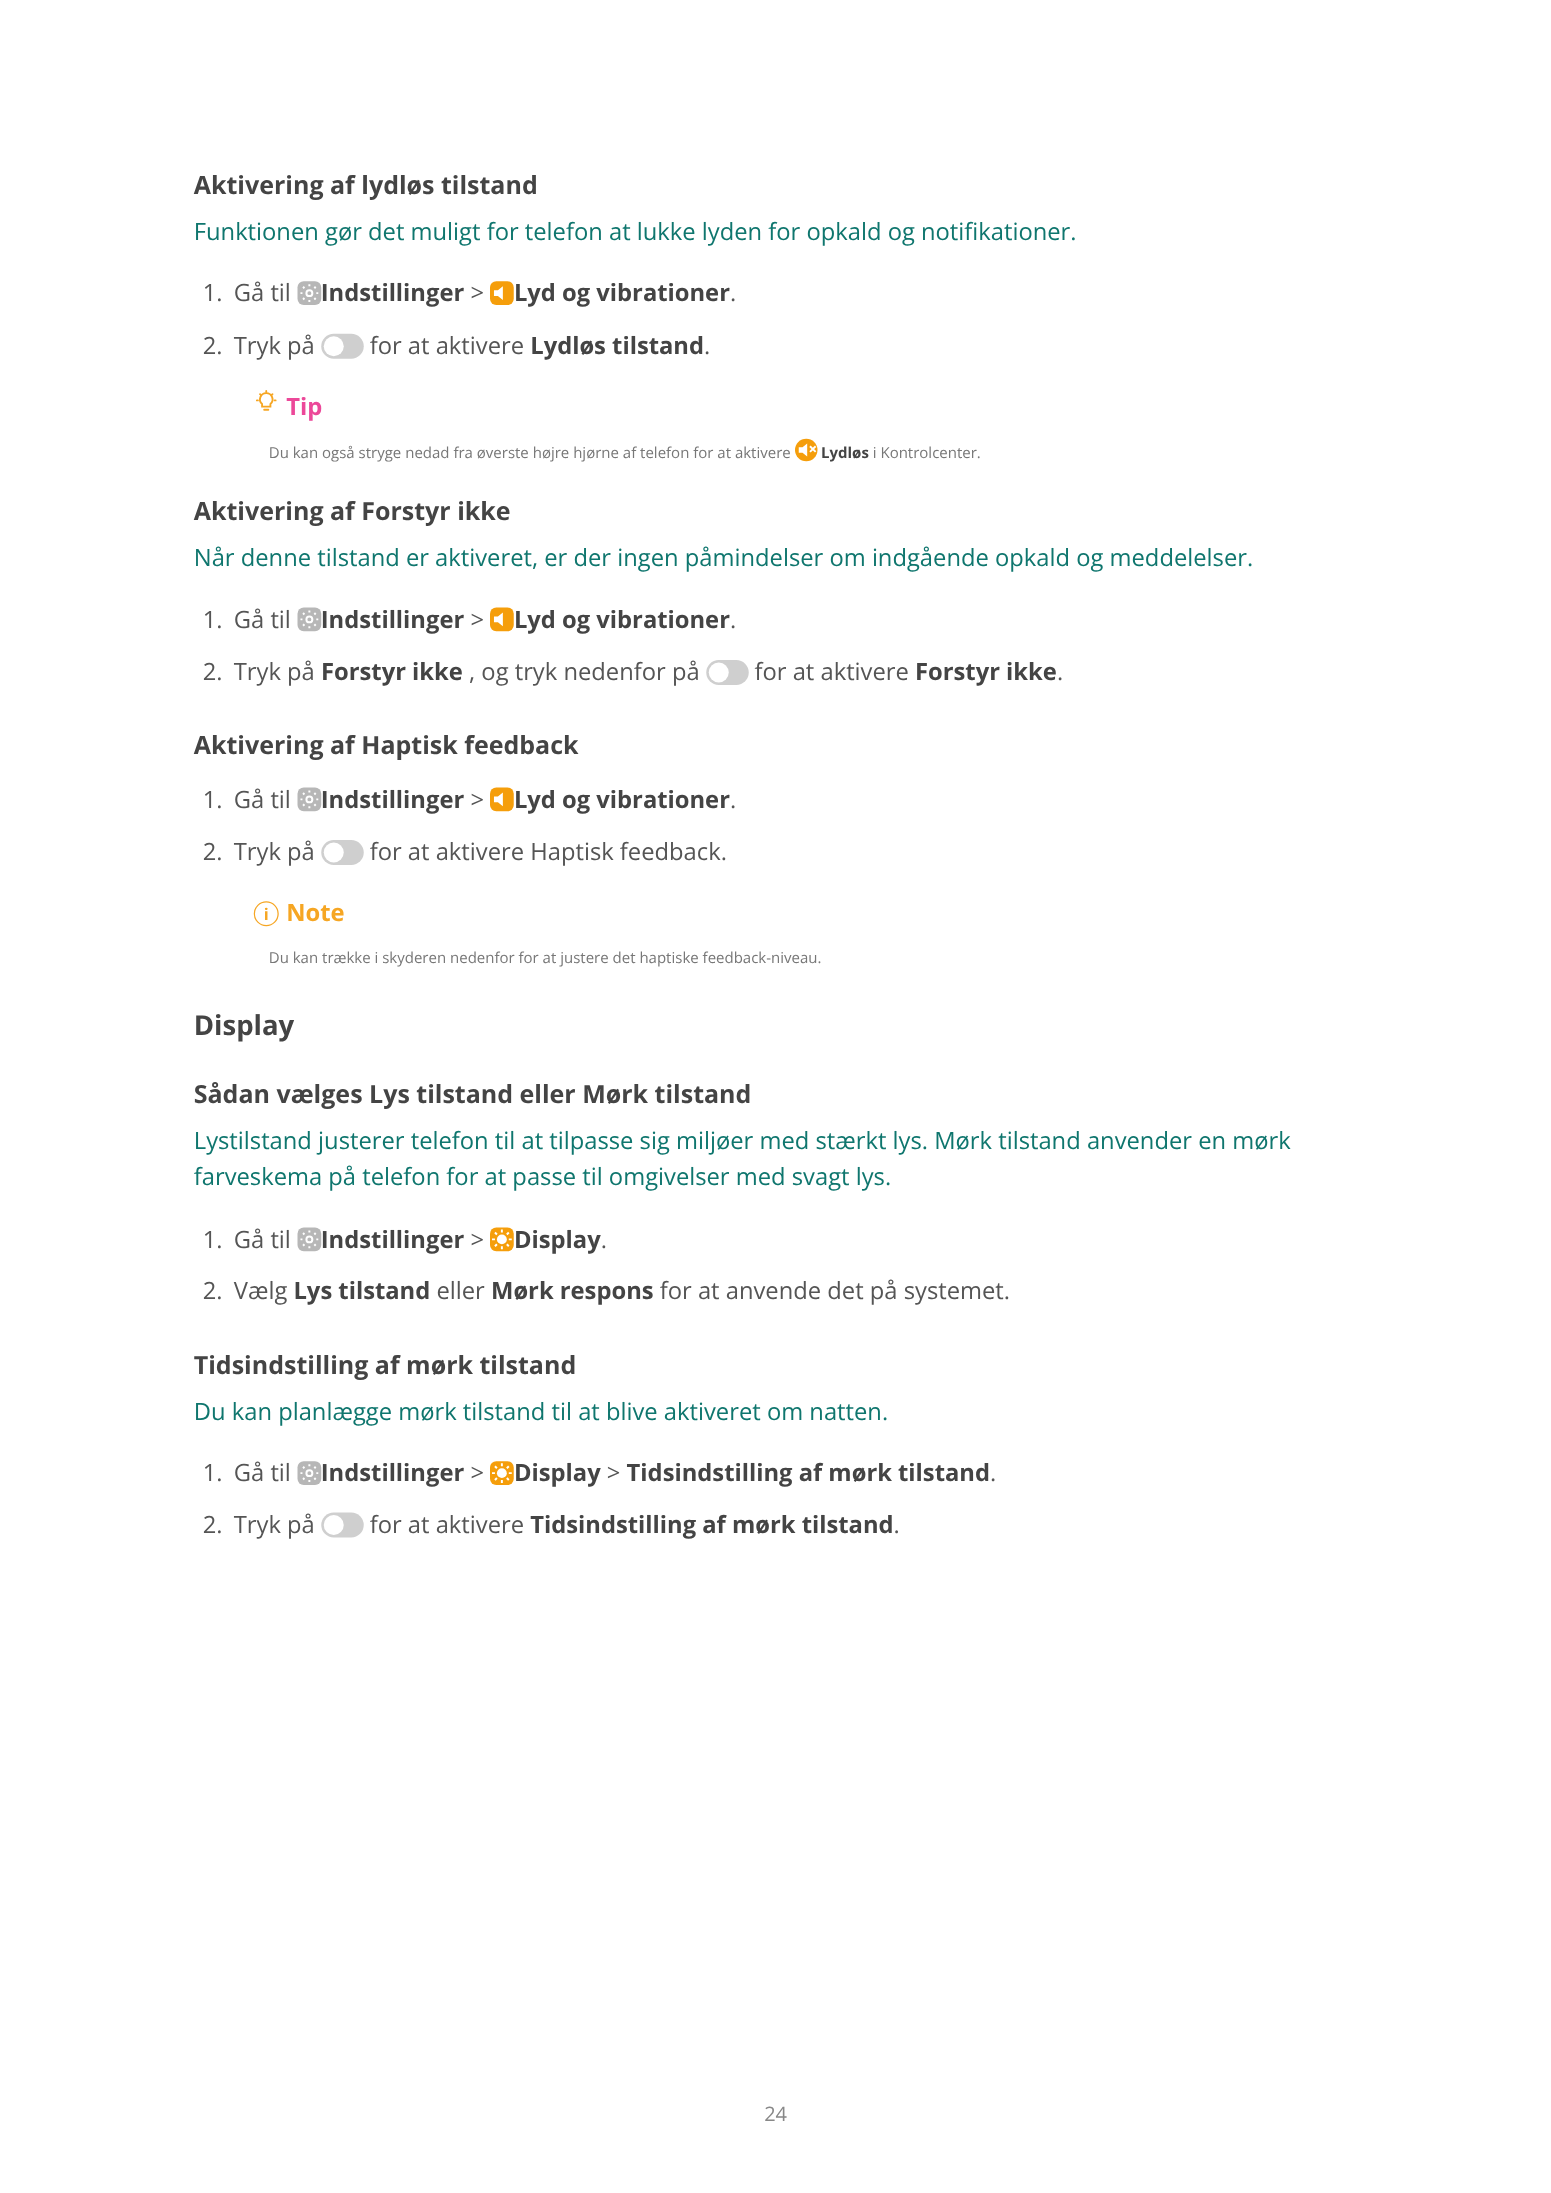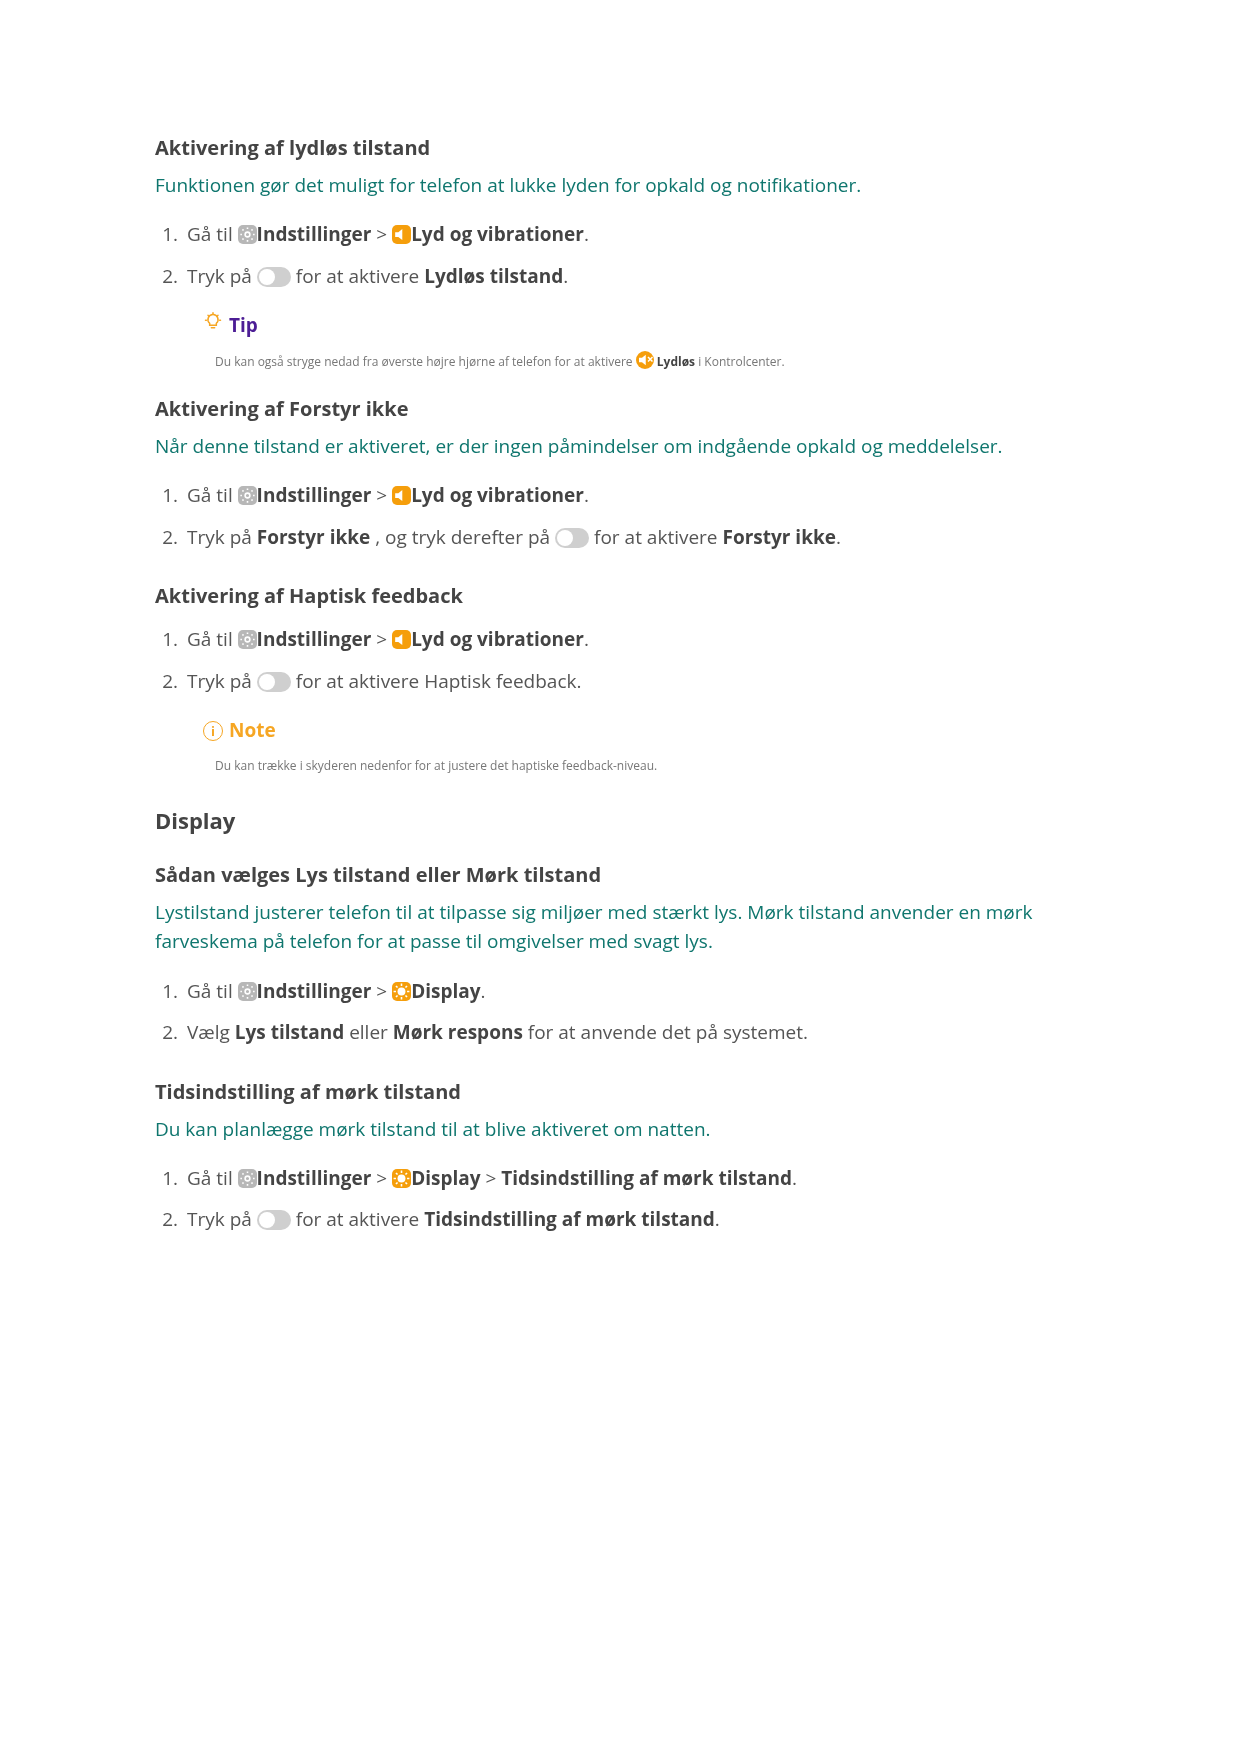--- a/index.html
+++ b/index.html
@@ -105,21 +105,21 @@
     border:1.5px solid #f6a623;
     border-radius:50%;
     color:#f6a623;
     font-size:13px;
     font-weight:700;
     display:inline-flex;
     align-items:center;
     justify-content:center;
     box-sizing:border-box;
   }
-  .tip-title{color:#4c1d95;}
+  .tip-title{color:#ec4899;}
   .note-title{color:#f6a623;}
 </style>
 </head>
 <body>
 
 <div class="page">
 
   <h3 class="subsection">Aktivering af lydløs tilstand</h3>
   <p class="body">Funktionen gør det muligt for telefon at lukke lyden for opkald og notifikationer.</p>
   <ol class="steps">
@@ -183,21 +183,21 @@
       <span class="sep"> &gt; </span>
       <span class="ic ic-sound">
         <svg width="19" height="19" viewBox="0 0 24 24">
             <path d="M4 9v6h4l5 4V5L8 9H4z" fill="#fff"></path>
           </svg>
       </span><span class="strong">Lyd og vibrationer</span><span>.</span>
     </li>
     <li>
       <span>Tryk på </span>
       <span class="strong">Forstyr ikke</span>
-      <span> , og tryk derefter på </span>
+      <span> , og tryk nedenfor på </span>
       <span class="ic ic-toggle"></span>
       <span> for at aktivere </span>
       <span class="strong">Forstyr ikke</span><span>.</span>
     </li>
   </ol>
 
   <h3 class="subsection">Aktivering af Haptisk feedback</h3>
   <ol class="steps">
     <li>
       <span>Gå til </span>
@@ -280,13 +280,14 @@
       <span class="strong">Tidsindstilling af mørk tilstand</span><span>.</span>
     </li>
     <li>
       <span>Tryk på </span>
       <span class="ic ic-toggle"></span>
       <span> for at aktivere </span>
       <span class="strong">Tidsindstilling af mørk tilstand</span><span>.</span>
     </li>
   </ol>
 
+  <div class="pagenum">24</div>
 </div>
 
 </body></html>

